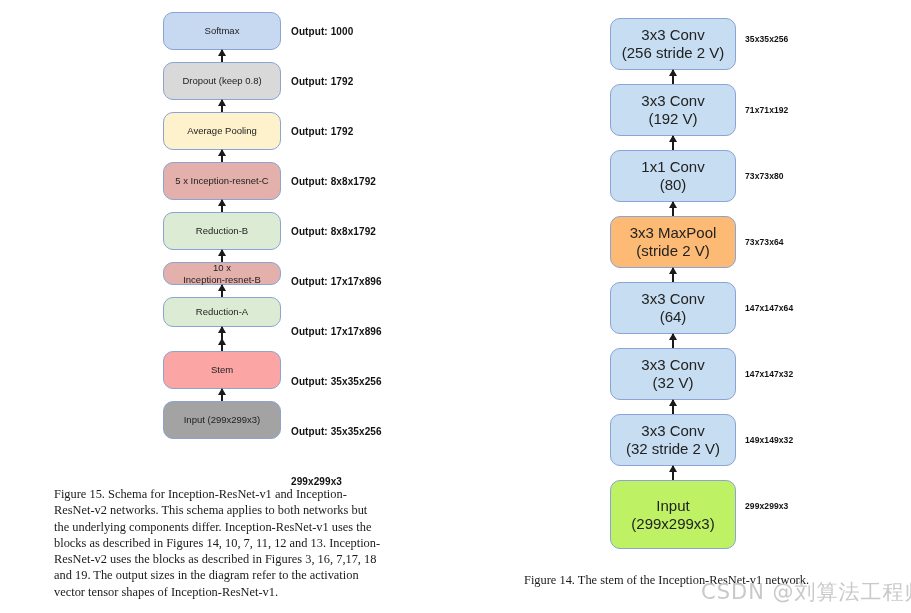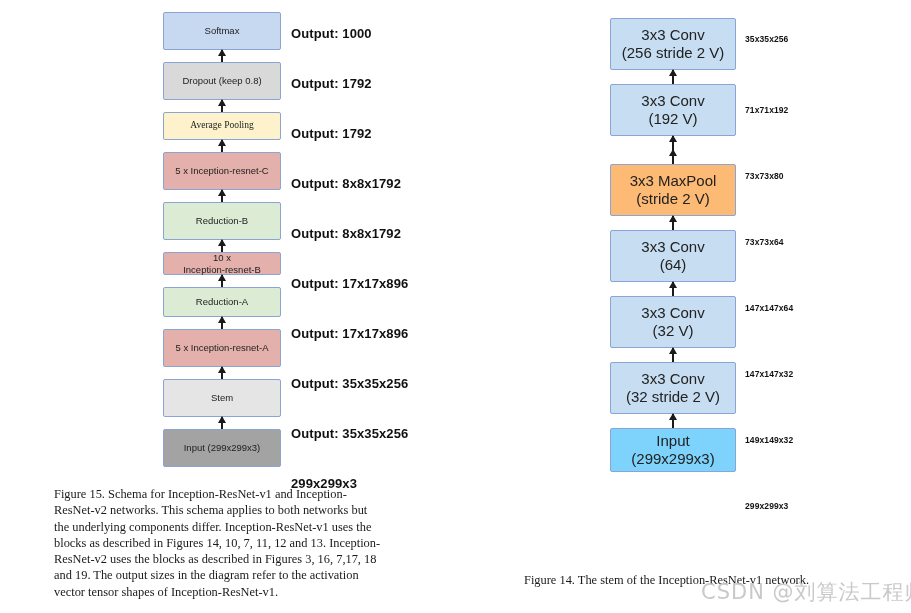--- a/index.html
+++ b/index.html
@@ -16,21 +16,21 @@
     color: #000000;
   }
 
   
   .diagram {
     position: absolute;
   }
   .box {
     box-sizing: border-box;
     border: 1px solid #8aa4d6;
-    border-radius: 2px;
+    border-radius: 10px;
     display: flex;
     flex-direction: column;
     align-items: center;
     justify-content: center;
     text-align: center;
     line-height: 1.18;
     color: #222;
   }
   .arrow {
     position: relative;
@@ -50,21 +50,21 @@
     left: 50%;
     transform: translateX(-50%);
     width: 0;
     height: 0;
     border-left: 4px solid transparent;
     border-right: 4px solid transparent;
     border-bottom: 7px solid #1a1a1a;
   }
   .side-label {
     position: absolute;
-    font-size: 13px;
+    font-size: 10px;
     font-weight: bold;
     white-space: nowrap;
     color: #111;
     letter-spacing: 0.1px;
   }
 
   
   #fig15 {
     left: 0;
     top: 0;
@@ -156,21 +156,21 @@
         </div>
       </div>
       <div class="box" style="height: 38px; background: rgb(217, 217, 217);">
         <div>Dropout (keep 0.8)</div>
       </div>
       <div class="arrow" style="height: 12px;">
         <div class="arrow-line">
           <div class="arrow-head"></div>
         </div>
       </div>
-      <div class="box" style="height: 28px; background: rgb(253, 242, 204); font-family: Liberation Serif, serif;">
+      <div class="box" style="height: 38px; background: rgb(253, 242, 204);">
         <div>Average Pooling</div>
       </div>
       <div class="arrow" style="height: 12px;">
         <div class="arrow-line">
           <div class="arrow-head"></div>
         </div>
       </div>
       <div class="box" style="height: 38px; background: rgb(227, 176, 171);">
         <div>5 x Inception-resnet-C</div>
       </div>
@@ -197,29 +197,26 @@
         </div>
       </div>
       <div class="box" style="height: 30px; background: rgb(220, 235, 212);">
         <div>Reduction-A</div>
       </div>
       <div class="arrow" style="height: 12px;">
         <div class="arrow-line">
           <div class="arrow-head"></div>
         </div>
       </div>
-      <div class="box" style="height: 38px; background: rgb(227, 176, 171);">
-        <div>5 x Inception-resnet-A</div>
-      </div>
-      <div class="arrow" style="height: 12px;">
-        <div class="arrow-line">
-          <div class="arrow-head"></div>
-        </div>
-      </div>
-      <div class="box" style="height: 38px; background: #e5e5e5;">
+      <div class="arrow" style="height: 12px;">
+        <div class="arrow-line">
+          <div class="arrow-head"></div>
+        </div>
+      </div>
+      <div class="box" style="height: 38px; background: #fca5a5;">
         <div>Stem</div>
       </div>
       <div class="arrow" style="height: 12px;">
         <div class="arrow-line">
           <div class="arrow-head"></div>
         </div>
       </div>
       <div class="box" style="height: 38px; background: #a3a3a3;">
         <div>Input (299x299x3)</div>
       </div>
@@ -249,20 +246,24 @@
       </div>
       <div class="box" style="height: 52px; background: rgb(198, 221, 242);">
         <div>3x3 Conv</div>
         <div>(192 V)</div>
       </div>
       <div class="arrow" style="height: 14px;">
         <div class="arrow-line">
           <div class="arrow-head"></div>
         </div>
       </div>
+      <div class="box" style="height: 52px; background: rgb(198, 221, 242);">
+        <div>1x1 Conv</div>
+        <div>(80)</div>
+      </div>
       <div class="arrow" style="height: 14px;">
         <div class="arrow-line">
           <div class="arrow-head"></div>
         </div>
       </div>
       <div class="box" style="height: 52px; background: #fdba74;">
         <div>3x3 MaxPool</div>
         <div>(stride 2 V)</div>
       </div>
       <div class="arrow" style="height: 14px;">
@@ -290,21 +291,21 @@
       </div>
       <div class="box" style="height: 52px; background: rgb(198, 221, 242);">
         <div>3x3 Conv</div>
         <div>(32 stride 2 V)</div>
       </div>
       <div class="arrow" style="height: 14px;">
         <div class="arrow-line">
           <div class="arrow-head"></div>
         </div>
       </div>
-      <div class="box" style="height: 44px; background: #7dd3fc;">
+      <div class="box" style="height: 69px; background: #bef264;">
         <div>Input</div>
         <div>(299x299x3)</div>
       </div>
     </div>
 <div class="side-label lbl" style="top: 34px; text-align: right;">35x35x256</div>
     <div class="side-label lbl" style="top: 105px;">71x71x192</div>
     <div class="side-label lbl" style="top: 171px;">73x73x80</div>
     <div class="side-label lbl" style="top: 237px;">73x73x64</div>
     <div class="side-label lbl" style="top: 303px;">147x147x64</div>
     <div class="side-label lbl" style="top: 369px;">147x147x32</div>

